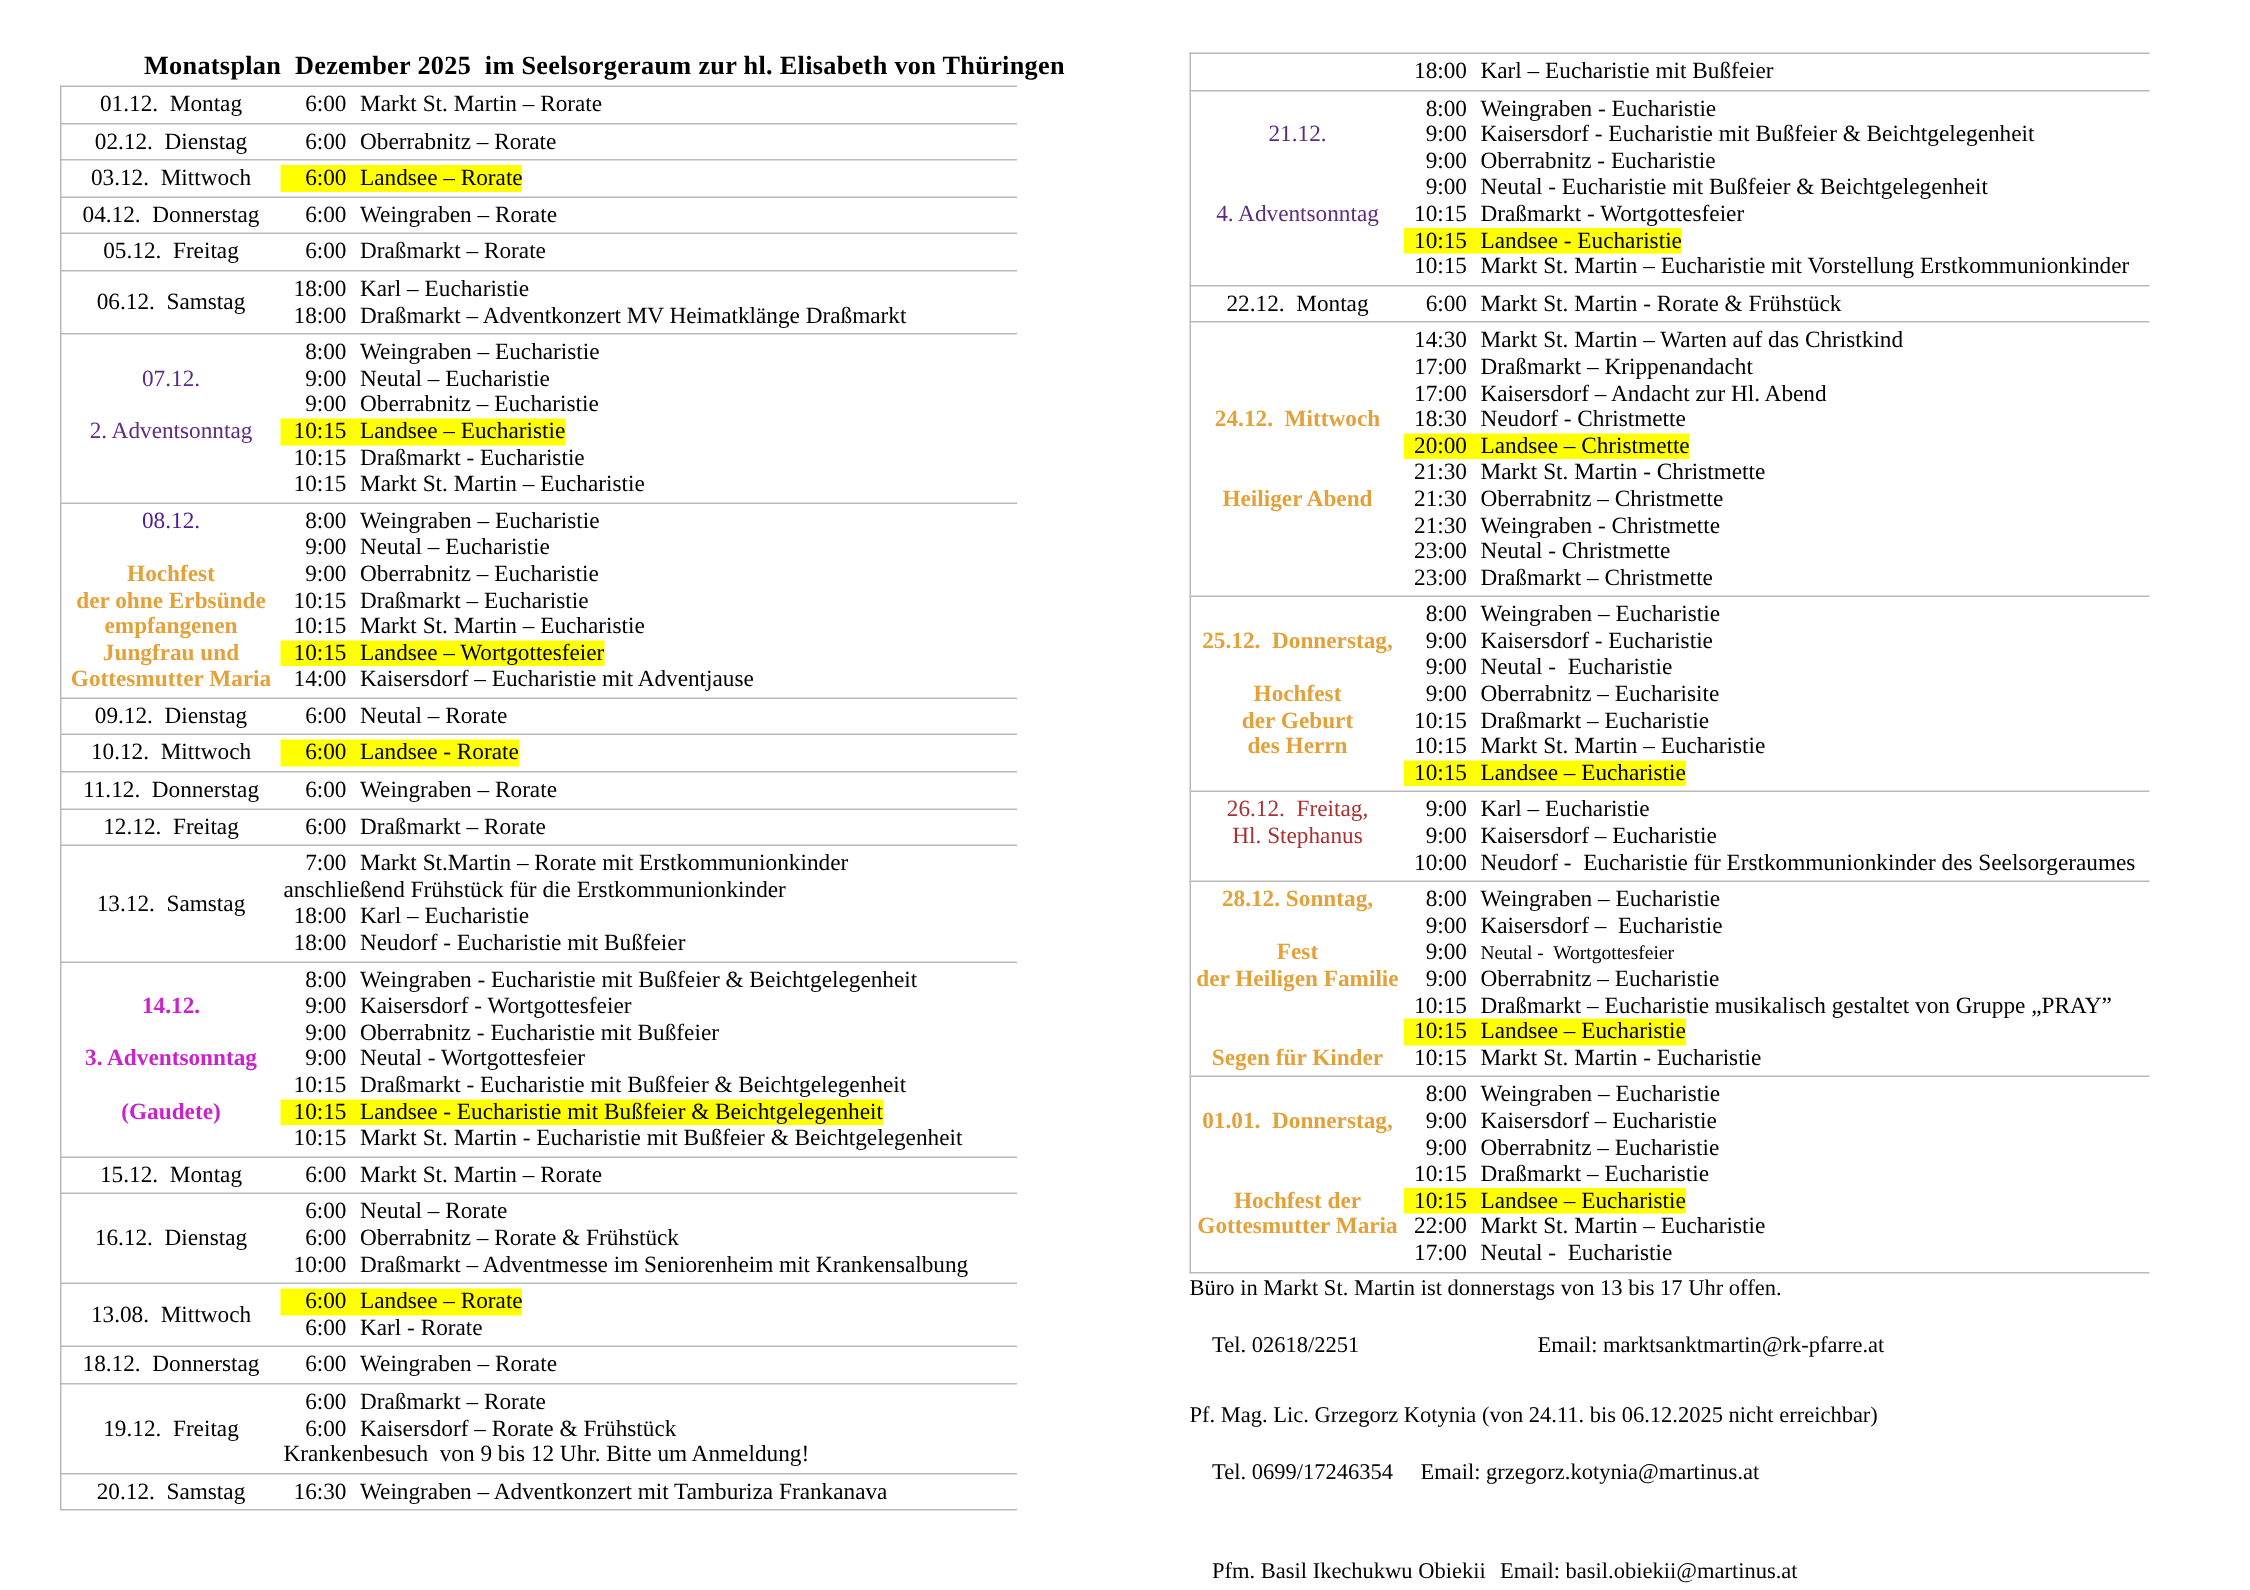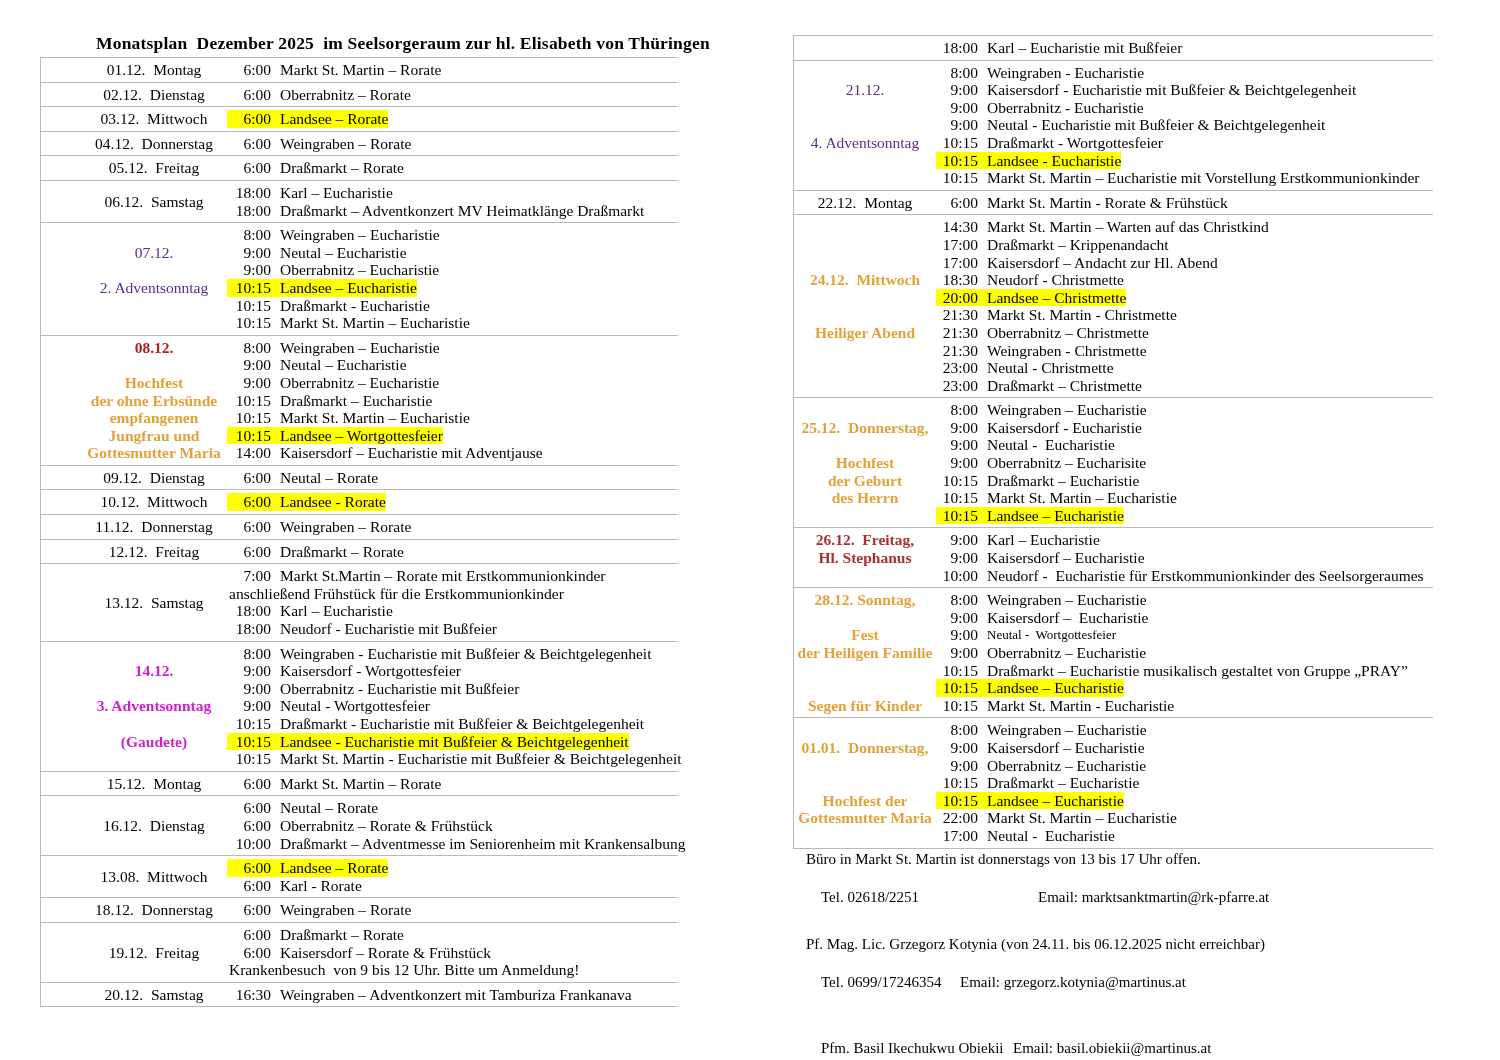--- a/index.html
+++ b/index.html
@@ -4,41 +4,41 @@
 <style>
   html,body{margin:0;padding:0;background:#ffffff;}
   body{width:1500px;height:1060px;position:relative;font-family:"Liberation Serif","DejaVu Serif",serif;color:#000;overflow:hidden;}
   .title{position:absolute;left:72px;top:33px;font-size:17.5px;font-weight:bold;letter-spacing:.2px;white-space:pre;margin-left:24px;}
   .sched{position:absolute;}
   #table-left{left:40px;top:57px;width:638px;}
   #table-right{left:793px;top:35px;width:640px;}
   .group{display:flex;border-top:1px solid #b9b9b9;border-left:1px solid #b9b9b9;padding:3px 0;}
   .group:last-child{border-bottom:1px solid #b9b9b9;}
   .datecell{flex:none;text-align:center;}
-  #table-left .datecell{width:146px;margin-left:40px;}
+  #table-left .datecell{width:146px;}
   #table-right .datecell{width:142px;}
   .datecell.center{display:flex;flex-direction:column;justify-content:center;}
   .dline{font-size:15.5px;line-height:17.6px;min-height:17.6px;white-space:pre;}
   .events{flex:1;min-width:0;}
   .ev{font-size:15.5px;line-height:17.6px;min-height:17.6px;white-space:pre;}
   .ev.full{padding-left:2px;}
   .evw{display:inline-flex;}
   .evw.hl{background:#ffff00;}
   .t{flex:none;text-align:right;white-space:pre;}
   #table-left .t{width:44px;}
   #table-right .t{width:42px;}
   .x{padding-left:9px;white-space:pre;}
   .x.small{font-size:13px;}
   .purple{color:#5e2b82;font-weight:normal;}
   .magenta{color:#cc22cc;font-weight:bold;}
   .orange{color:#e2a139;font-weight:bold;}
-  .darkred{color:#a93030;font-weight:bold;text-align:center;}
-  .brown{color:#b91c1c;font-weight:bold;}
+  .darkred{color:#a93030;font-weight:normal;text-align:center;}
+  .brown{color:#4c1d95;font-weight:normal;}
   .footer{position:absolute;left:793px;top:850px;width:640px;font-size:15px;}
-  .fline{line-height:19px;white-space:pre;margin-left:13px;}
+  .fline{line-height:19px;white-space:pre;}
   .fgap{height:9px;}
   .w217{display:inline-block;width:217px;}
   .w139{display:inline-block;width:139px;}
   .w192{display:inline-block;width:192px;}
 </style>
 </head>
 <body>
 
 <div class="title">Monatsplan  Dezember 2025  im Seelsorgeraum zur hl. Elisabeth von Thüringen</div>
 

